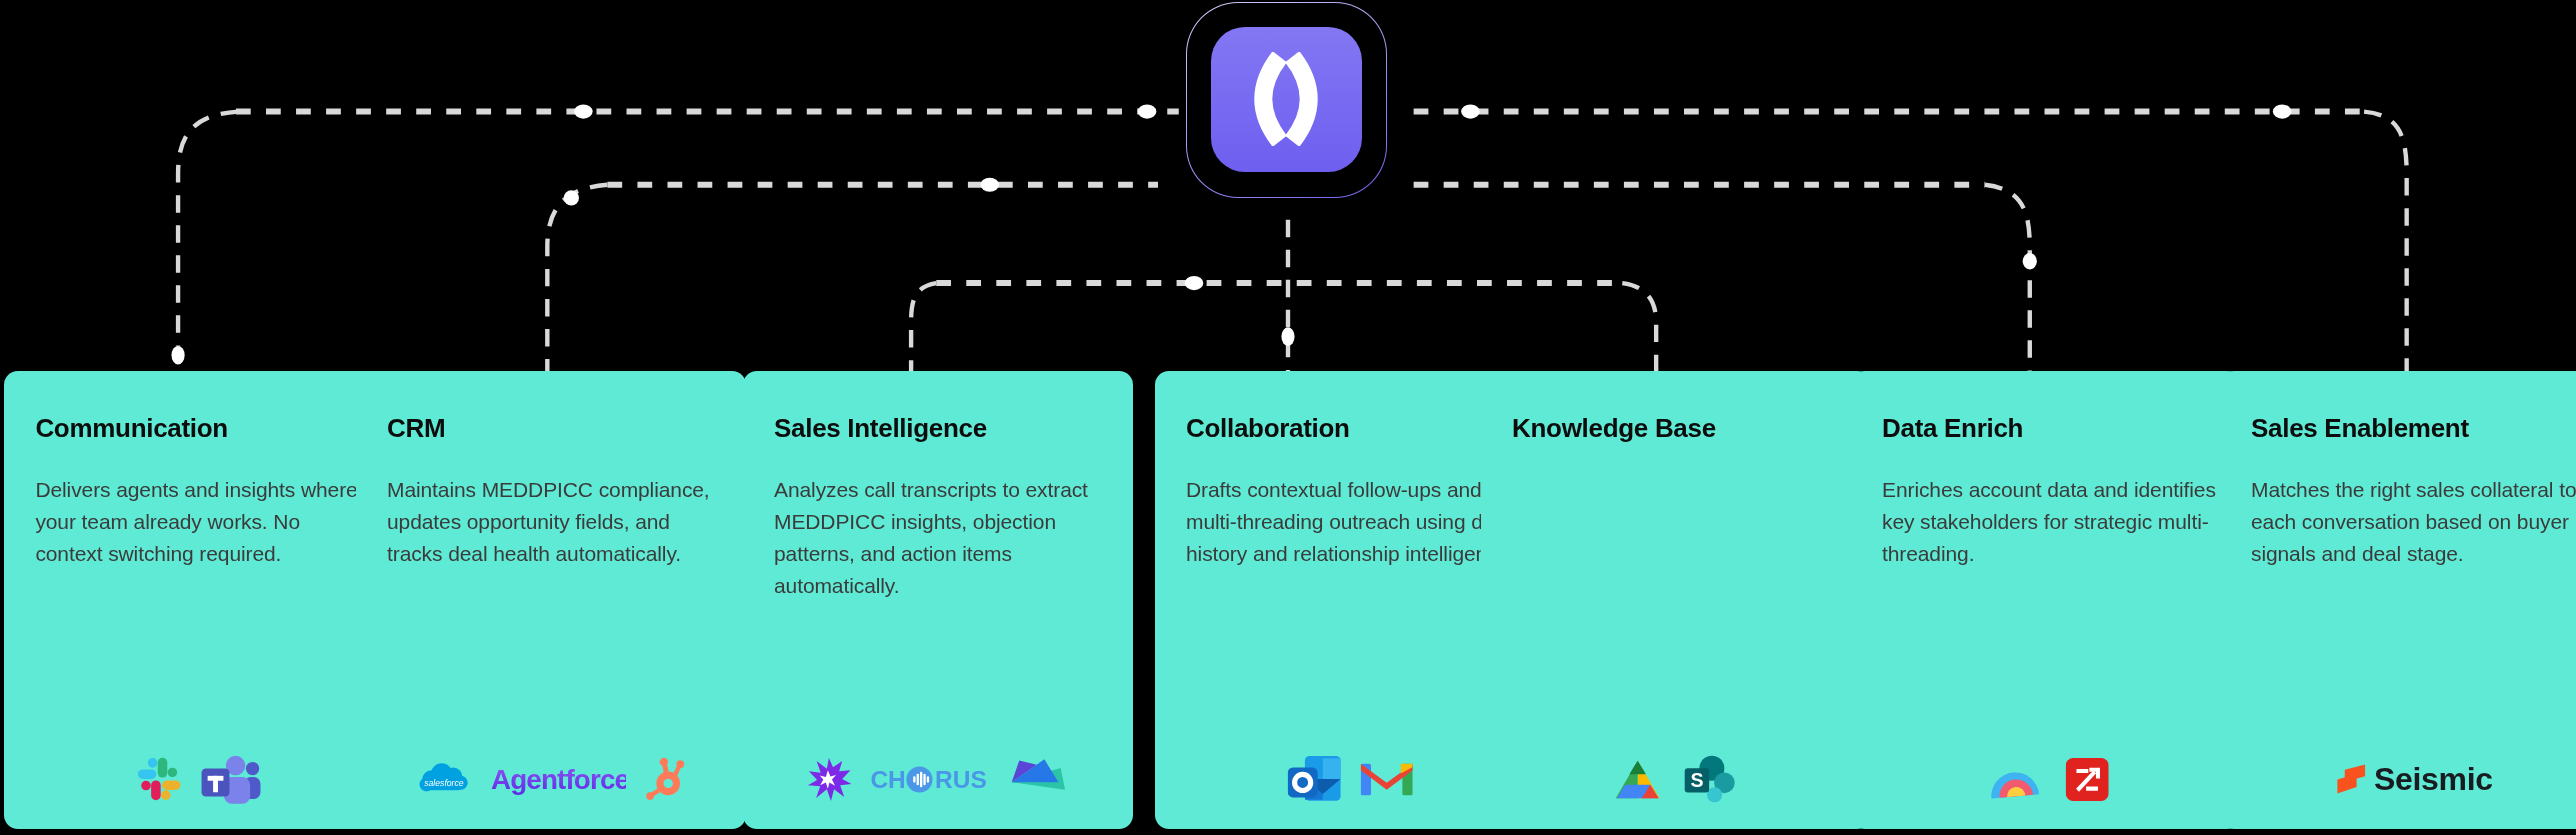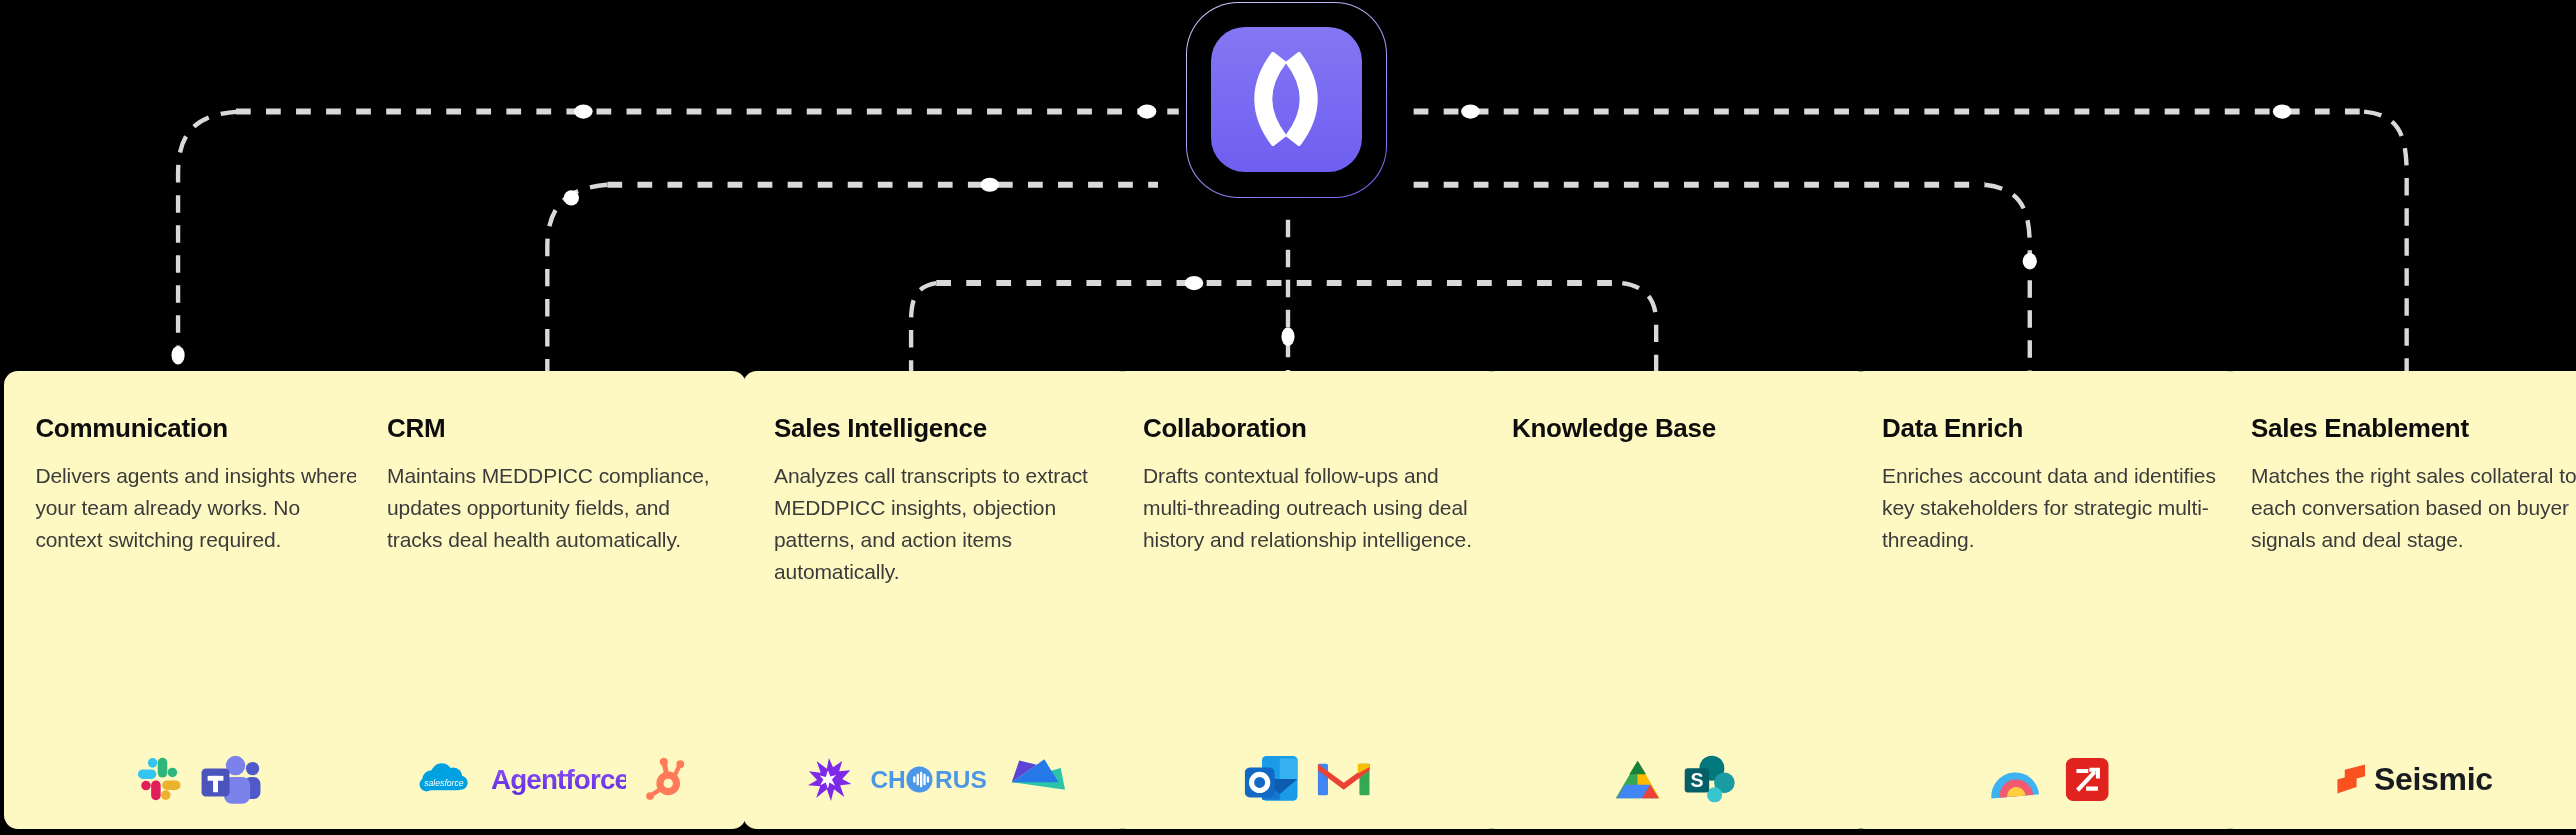--- a/index.html
+++ b/index.html
@@ -15,29 +15,29 @@
     background:linear-gradient(#000,#000) padding-box,
                linear-gradient(150deg,#d4d0fa 0%,#a79df4 45%,#7163f0 100%) border-box;
   }
   .hub-core{
     position:absolute;left:23.5px;top:23.5px;width:151px;height:145px;border-radius:34px;
     background:linear-gradient(180deg,#8377f3 0%,#6e5ff0 100%);
     display:flex;align-items:center;justify-content:center;
   }
   
   .card{
-    position:absolute;top:371px;width:390px;height:458px;background:#fef9c3;
+    position:absolute;top:371px;width:390px;height:458px;background:#5eead4;
     border-radius:14px;box-sizing:border-box;padding:43px 25px 0 31px;z-index:2;
   }
   .card h3{
     margin:0;font-size:26px;line-height:29.5px;font-weight:700;color:#0d0d0d;
     letter-spacing:-0.3px;
   }
   .card p{
-    margin:16px 0 0 0;font-size:21px;line-height:32px;font-weight:400;color:#3b3b3b;
+    margin:30px 0 0 0;font-size:21px;line-height:32px;font-weight:400;color:#3b3b3b;
     letter-spacing:-0.1px;
   }
   .logos{
     position:absolute;left:50%;top:382px;transform:translateX(-50%);
     display:flex;align-items:center;gap:18.6px;height:52px;white-space:nowrap;justify-content:space-between;
   }
   .logos svg{display:block;flex:0 0 auto;}
   .seismic-word{font-size:32px;font-weight:700;color:#181c20;letter-spacing:-0.3px;}
 </style>
 </head>
@@ -171,21 +171,21 @@
       <text x="124" y="48" font-size="47" font-weight="700" letter-spacing="0" fill="#4A97E8">RUS</text>
     </svg>
     <svg width="61" height="43" viewBox="0 0 112 78">
       <polygon fill="#2BC4A7" points="6,44 96,18 104,58"></polygon>
       <polygon fill="#2678E8" points="6,44 66,2 92,44"></polygon>
       <polygon fill="#5B45D6" points="6,44 20,4 52,12"></polygon>
     </svg>
   </div>
 </section>
 
-<section class="card" style="left:1112px">
+<section class="card" style="left:1155px">
   <h3>Collaboration</h3>
   <p>Drafts contextual follow-ups and multi-threading outreach using deal history and relationship intelligence.</p>
   <div class="logos">
     <svg width="54" height="50" viewBox="0 0 94 80">
       <rect x="30" y="0" width="62" height="78" rx="8" fill="#1A9BE8"></rect>
       <rect x="61" y="4" width="31" height="36" fill="#35B2EF"></rect>
       <rect x="30" y="40" width="31" height="36" fill="#1577D4"></rect>
       <polygon points="30,40 92,40 61,66" fill="#0E5CAD"></polygon>
       <rect x="0" y="20" width="52" height="52" rx="9" fill="#1169C4"></rect>
       <circle cx="26" cy="46" r="14" stroke="#fff" stroke-width="9" fill="none"></circle>

